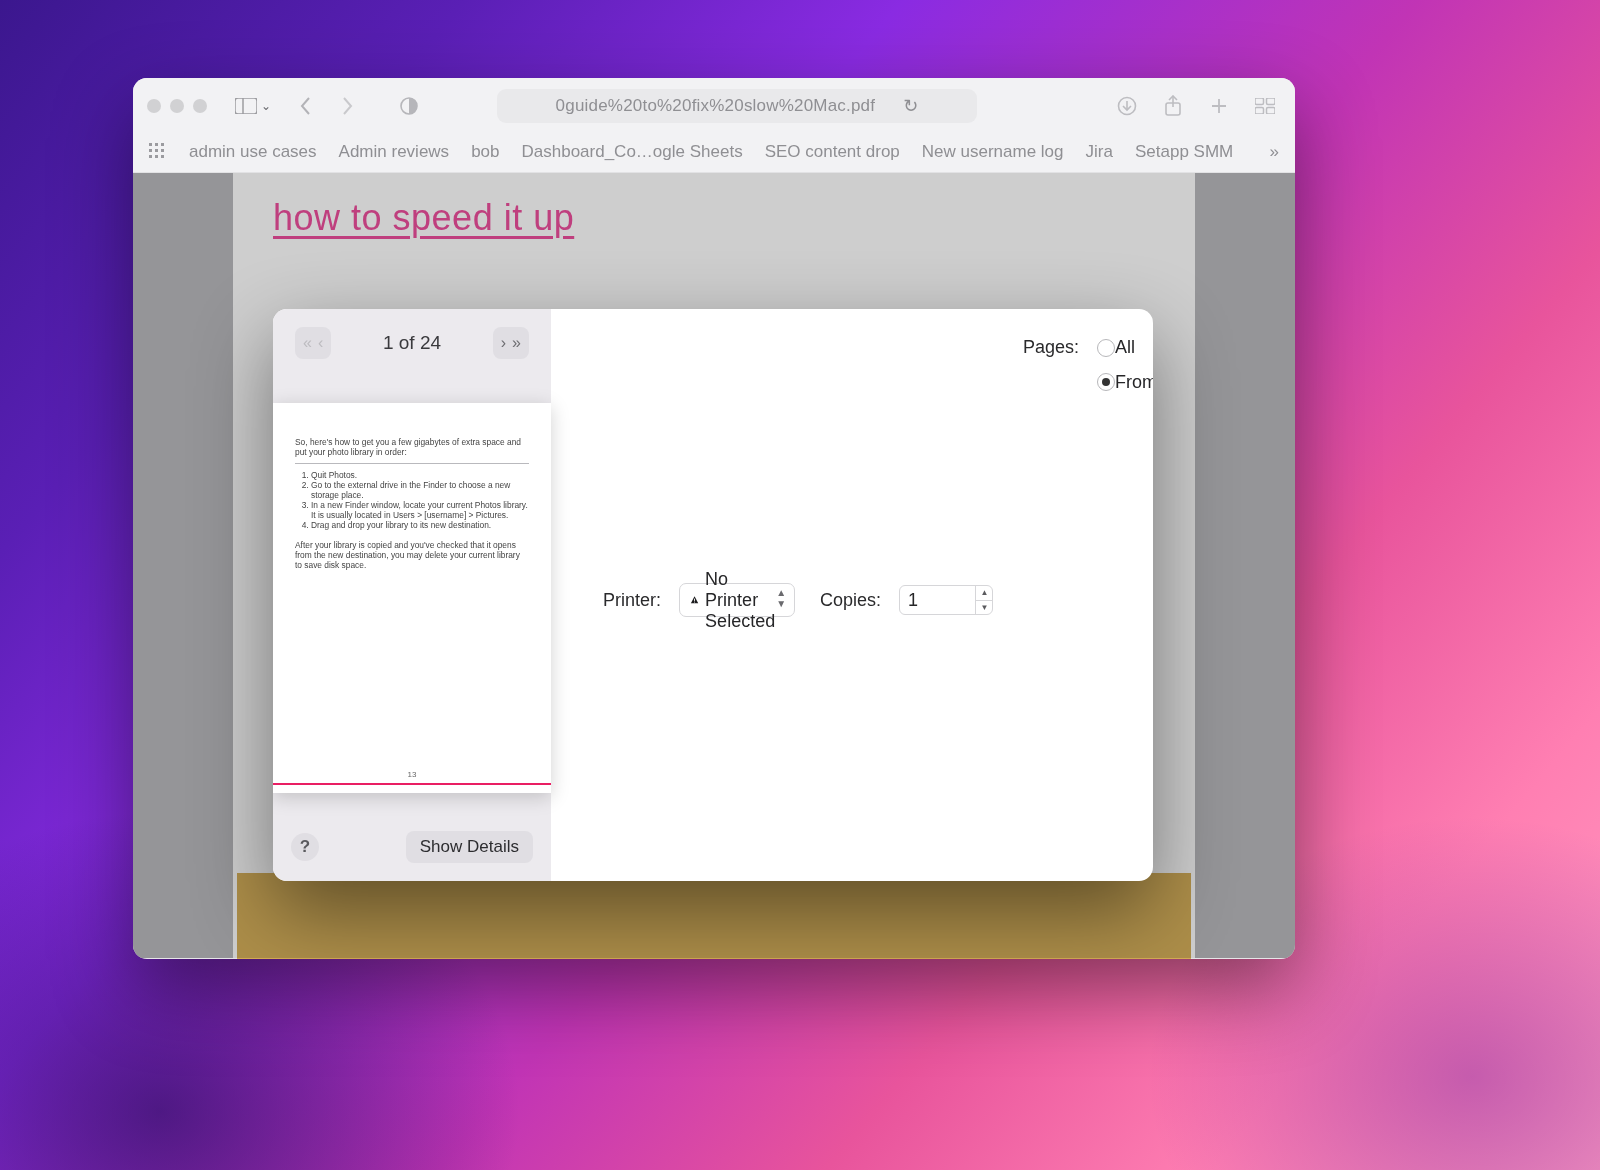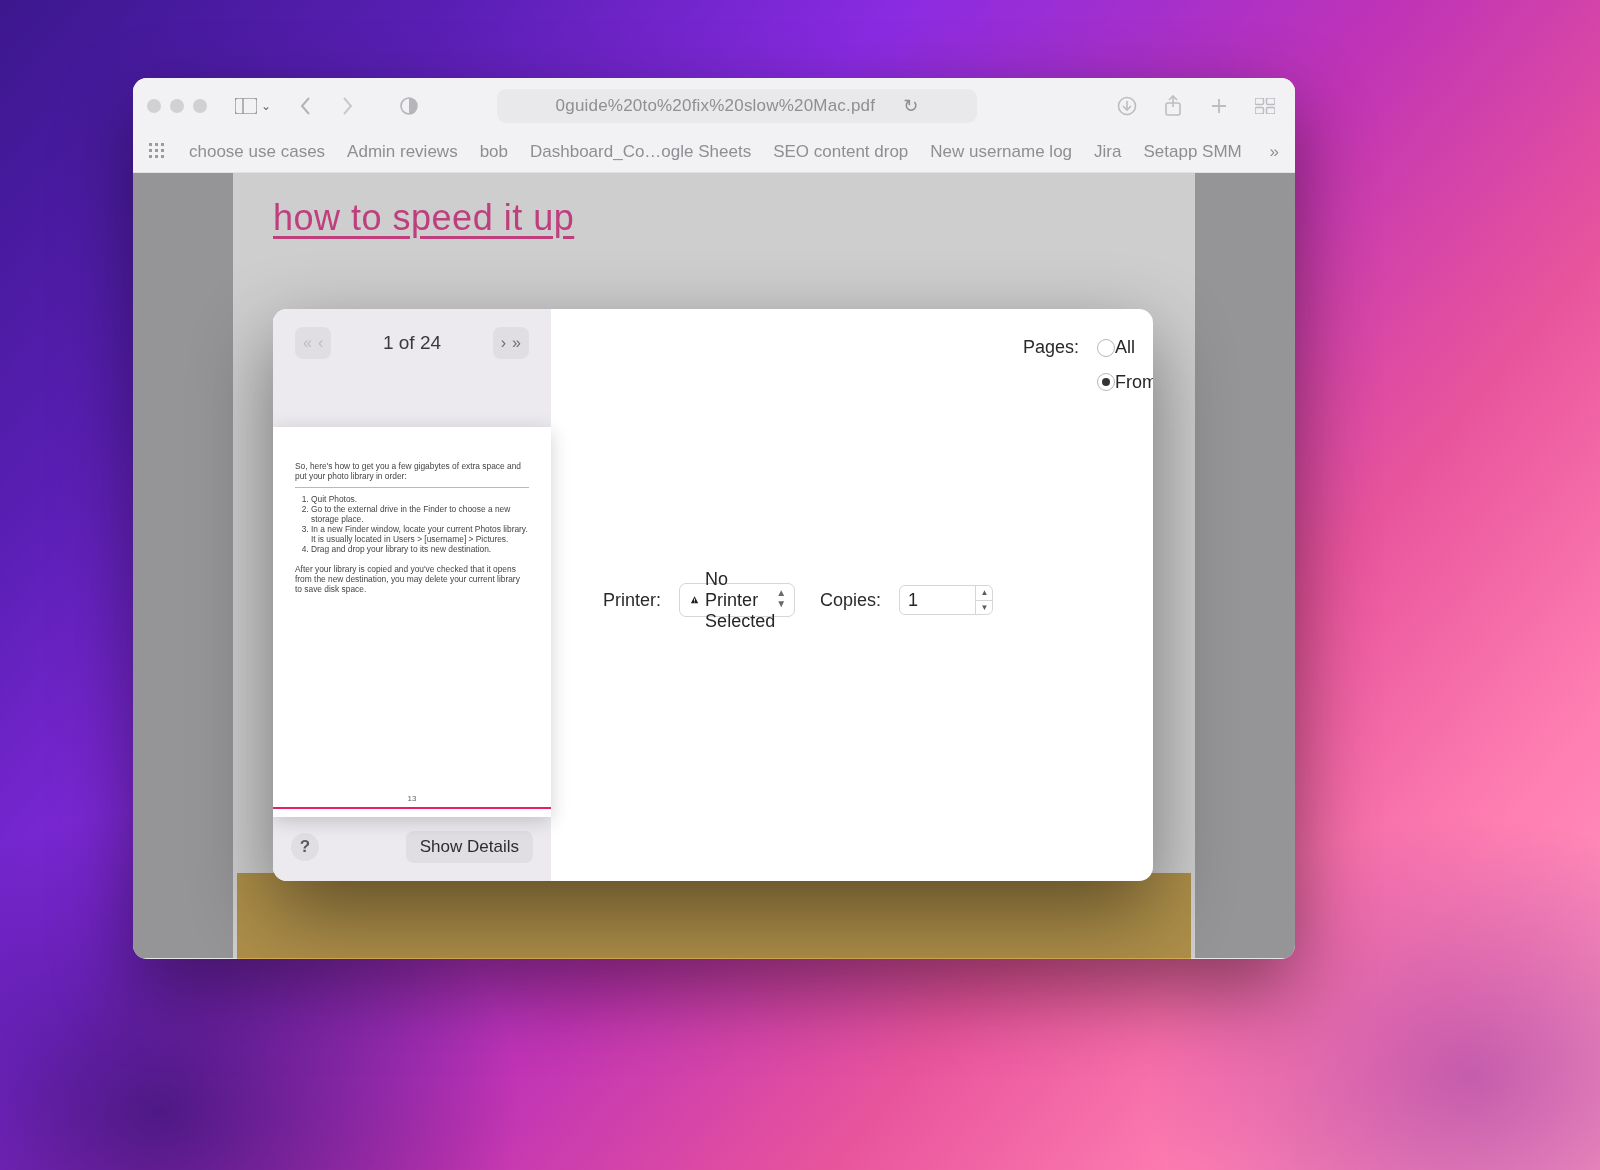--- a/index.html
+++ b/index.html
@@ -52,21 +52,21 @@
     background:#fff; border-radius:14px; box-shadow: 0 30px 80px rgba(0,0,0,.45);
     display:flex; overflow:hidden;
   }
   .dleft { width:392px; background:#eceaee; display:flex; flex-direction:column; }
   .dleft-top { padding:18px 22px 8px 22px; display:flex; align-items:center; justify-content:space-between; }
   .navbtns { display:flex; background:#e0dee3; border-radius:8px; height:32px; align-items:center;
              padding:0 6px; gap:2px; }
   .navbtns span { color:#6e6e72; font-size:16px; padding:0 2px; }
   .navbtns.dimmed span { color:#bdbcc0; }
   .pagecount { color:#3a3a3d; font-size:19px; font-weight:500; }
-  .preview-wrap { flex:1; display:flex; align-items:flex-end; justify-content:center; padding:12px 0 0 0;}
+  .preview-wrap { flex:1; display:flex; align-items:center; justify-content:center; padding:12px 0 0 0;}
   .page { width:278px; height:390px; background:#fff; box-shadow:0 4px 18px rgba(0,0,0,.18);
           padding:34px 22px 10px 22px; font-size:8.4px; color:#444; position:relative; }
   .page ol { margin:6px 0 0 16px; }
   .page-foot { position:absolute; bottom:8px; left:0; right:0; border-bottom:2px solid #e91e63;
                text-align:center; color:#666; padding-bottom:4px; font-size:8px;}
   .dleft-bot { padding:14px 18px 18px 18px; display:flex; align-items:center; justify-content:space-between; }
   .helpbtn { width:28px; height:28px; border-radius:50%; background:#e0dee3; display:flex;
              align-items:center; justify-content:center; color:#5a5a5e; font-size:17px; font-weight:600;}
   .btn { height:32px; padding:0 14px; border:none; border-radius:8px; background:#e0dee3;
          color:#2d2d30; font-size:17px; cursor:pointer;}
@@ -171,21 +171,21 @@
         <span></span>
         <span></span>
         <span></span>
         <span></span>
         <span></span>
         <span></span>
         <span></span>
         <span></span>
         <span></span>
       </div>
-    <span>choose use cases</span>
+    <span>admin use cases</span>
     <span>Admin reviews</span>
     <span>bob</span>
     <span>Dashboard_Co…ogle Sheets</span>
     <span>SEO content drop</span>
     <span>New username log</span>
     <span>Jira</span>
     <span>Setapp SMM</span>
     <span style="margin-left:auto;">»</span>
   </div>
 

